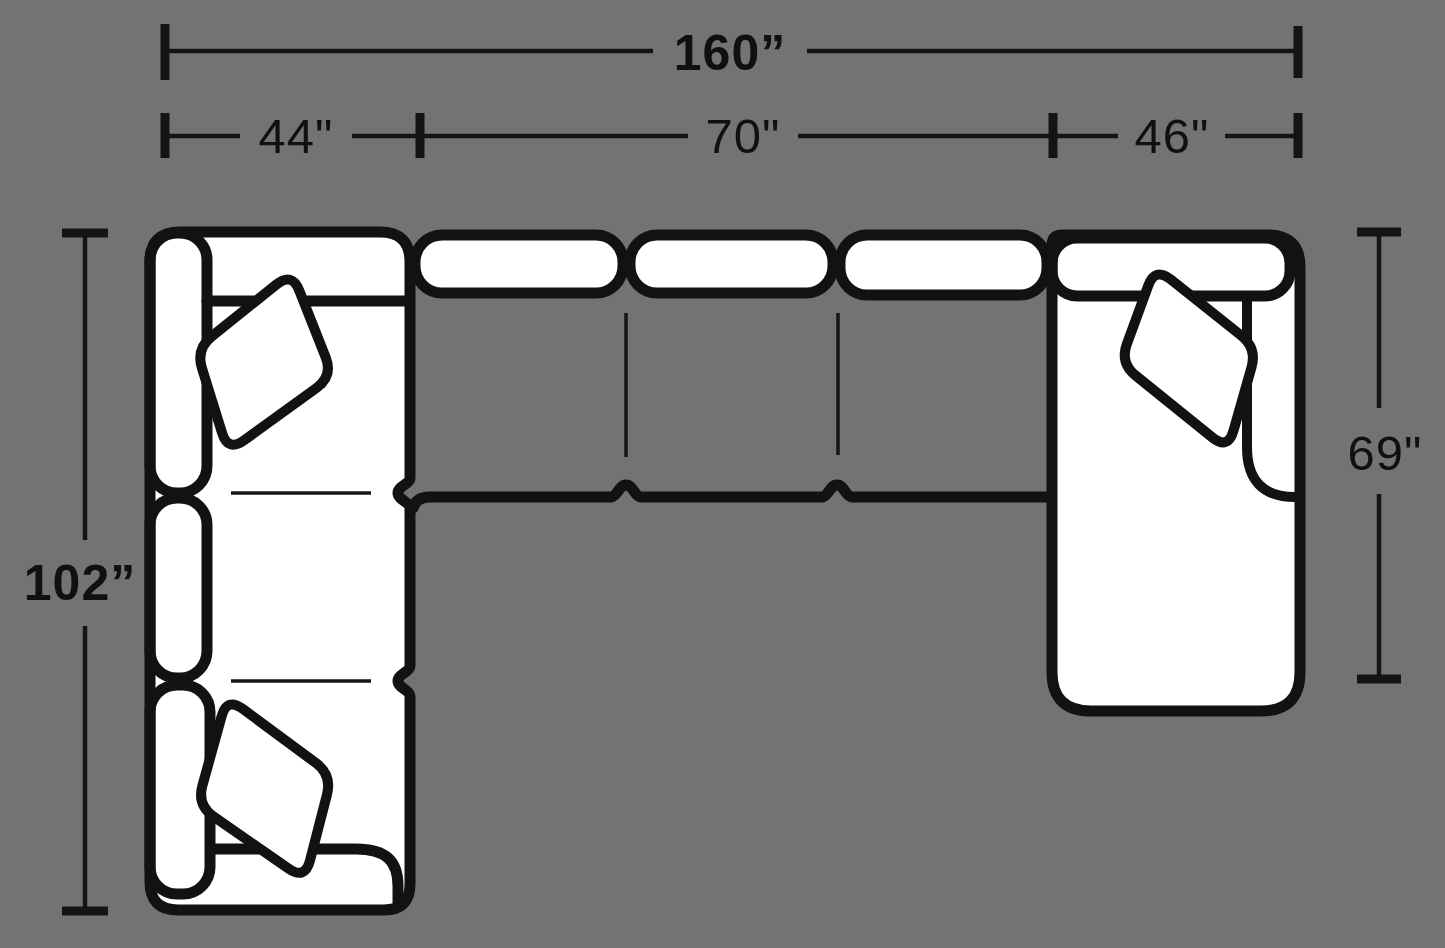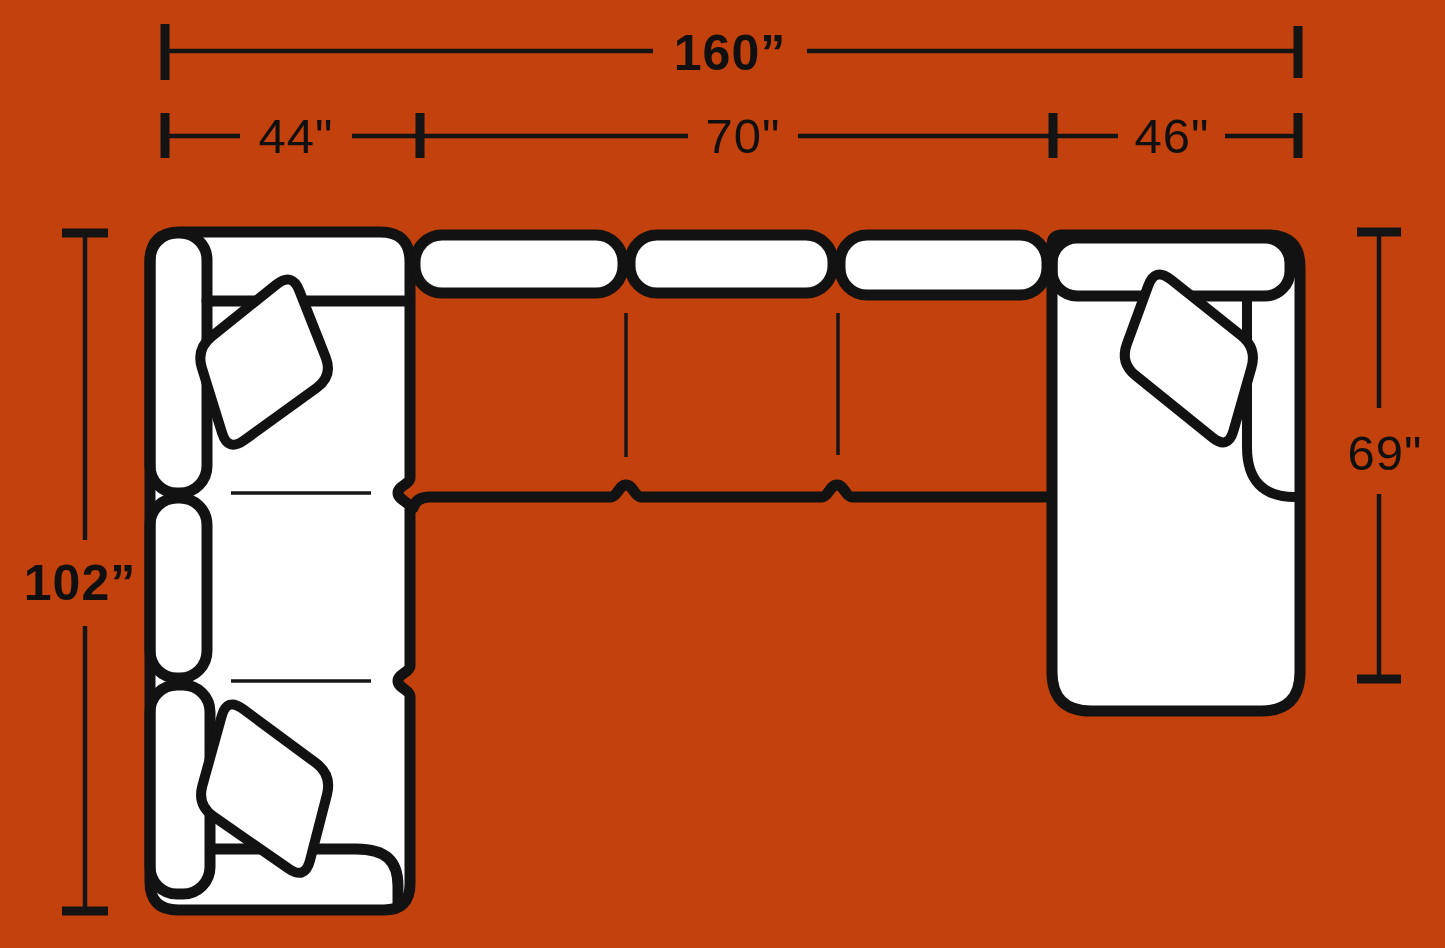--- a/index.html
+++ b/index.html
@@ -1,19 +1,19 @@
 <!DOCTYPE html>
 <html><head>
 <meta charset="utf-8">
 <style>
   html,body{margin:0;padding:0;background:#e8e8e8;}
   .page{
     position:relative;
     width:1445px;height:948px;
-    background:#c2410c;
+    background:#737373;
     font-family:"Liberation Sans", sans-serif;
     overflow:hidden;
   }
   svg{display:block;position:absolute;left:0;top:0;}
   .thick{fill:none;stroke:#121212;stroke-width:11;stroke-linecap:round;stroke-linejoin:round;}
   .thickfill{fill:#ffffff;stroke:#121212;stroke-width:11;stroke-linecap:round;stroke-linejoin:round;}
   .mid{fill:none;stroke:#121212;stroke-width:10;stroke-linecap:round;stroke-linejoin:round;}
   .thin{fill:none;stroke:#161616;stroke-width:3.5;stroke-linecap:butt;}
   .pillow{fill:#ffffff;stroke:#121212;stroke-width:10;stroke-linejoin:round;}
   .dimline{stroke:#141414;stroke-width:4.5;stroke-linecap:butt;}

